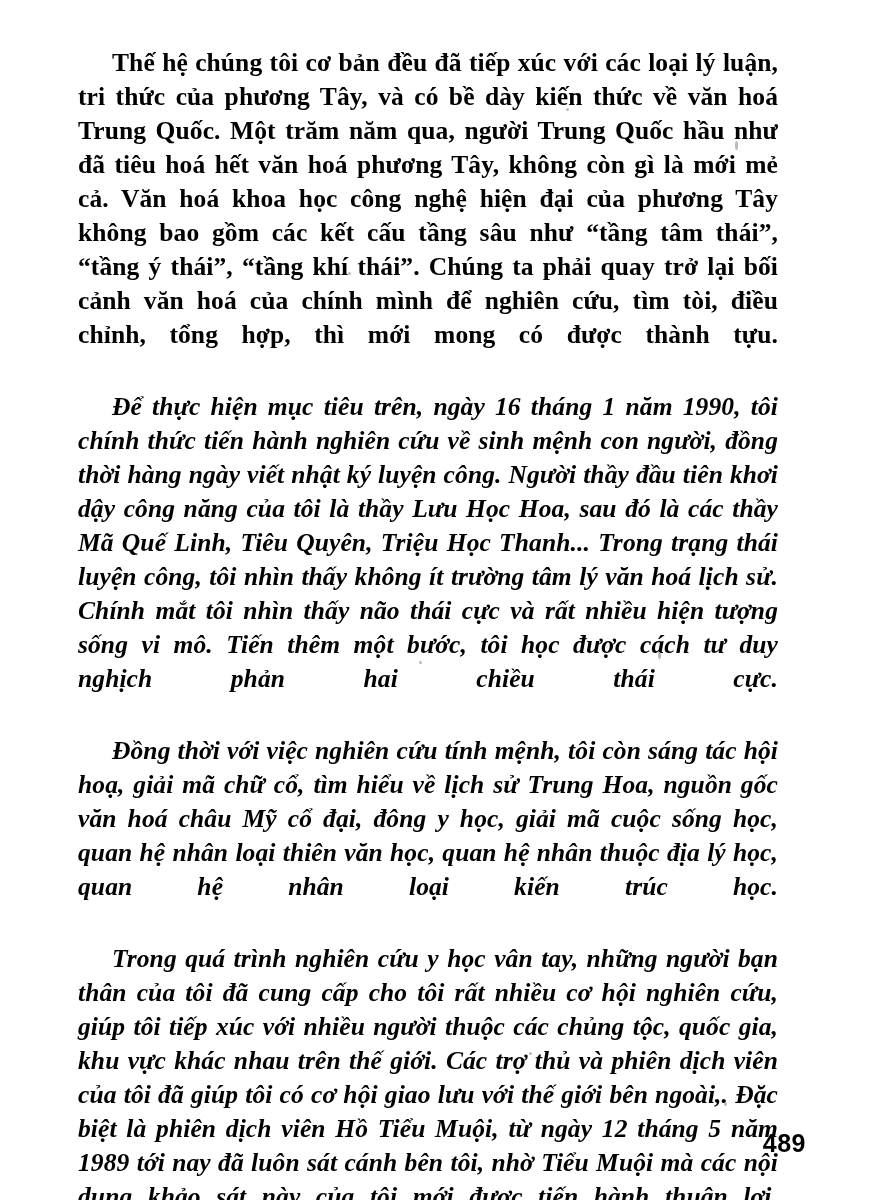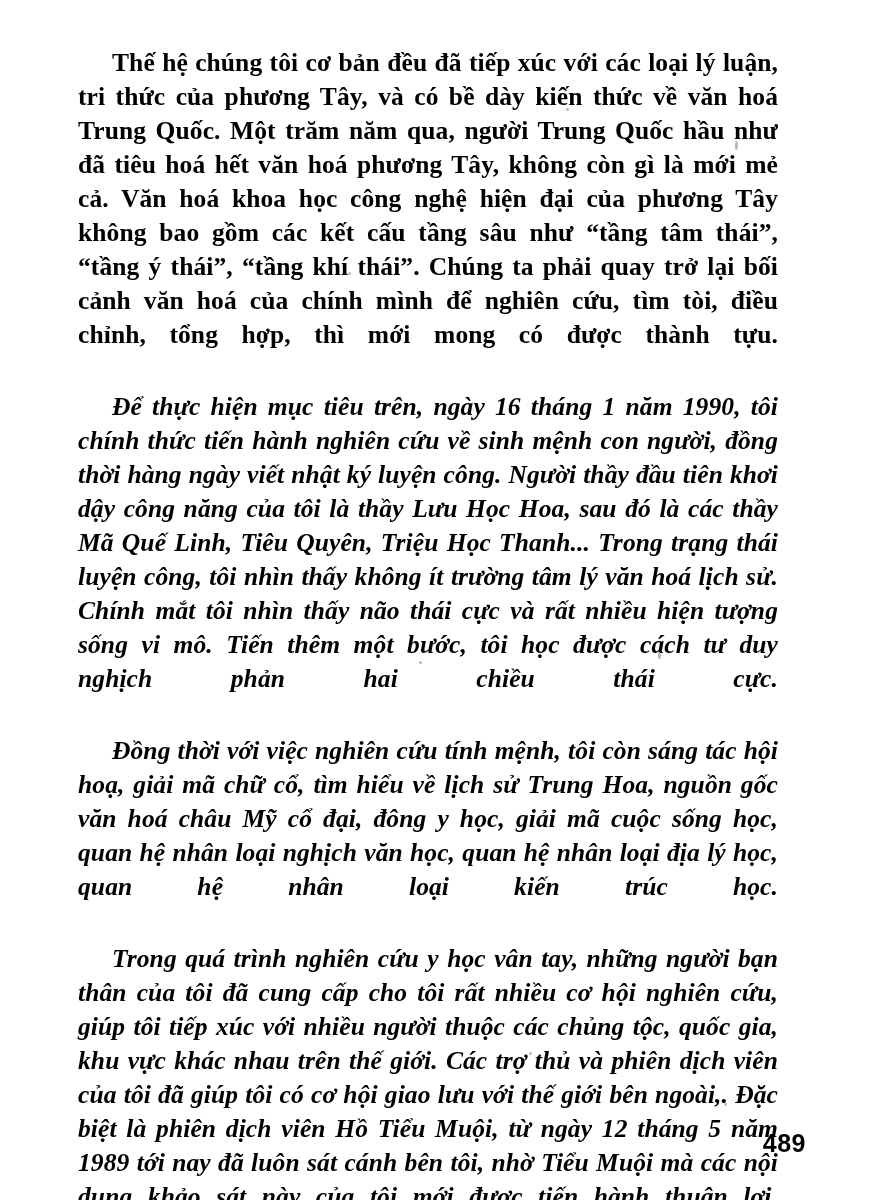--- a/index.html
+++ b/index.html
@@ -68,21 +68,21 @@
   }
 </style>
 </head>
 <body>
 
 <div class="page">
 
   <div class="text-column">
     <p class="para">Thế hệ chúng tôi cơ bản đều đã tiếp xúc với các loại lý luận, tri thức của phương Tây, và có bề dày kiến thức về văn hoá Trung Quốc. Một trăm năm qua, người Trung Quốc hầu như đã tiêu hoá hết văn hoá phương Tây, không còn gì là mới mẻ cả. Văn hoá khoa học công nghệ hiện đại của phương Tây không bao gồm các kết cấu tầng sâu như “tầng tâm thái”, “tầng ý thái”, “tầng khí thái”. Chúng ta phải quay trở lại bối cảnh văn hoá của chính mình để nghiên cứu, tìm tòi, điều chỉnh, tổng hợp, thì mới mong có được thành tựu.</p>
     <p class="para">Để thực hiện mục tiêu trên, ngày 16 tháng 1 năm 1990, tôi chính thức tiến hành nghiên cứu về sinh mệnh con người, đồng thời hàng ngày viết nhật ký luyện công. Người thầy đầu tiên khơi dậy công năng của tôi là thầy Lưu Học Hoa, sau đó là các thầy Mã Quế Linh, Tiêu Quyên, Triệu Học Thanh... Trong trạng thái luyện công, tôi nhìn thấy không ít trường tâm lý văn hoá lịch sử. Chính mắt tôi nhìn thấy não thái cực và rất nhiều hiện tượng sống vi mô. Tiến thêm một bước, tôi học được cách tư duy nghịch phản hai chiều thái cực.</p>
-    <p class="para">Đồng thời với việc nghiên cứu tính mệnh, tôi còn sáng tác hội hoạ, giải mã chữ cổ, tìm hiểu về lịch sử Trung Hoa, nguồn gốc văn hoá châu Mỹ cổ đại, đông y học, giải mã cuộc sống học, quan hệ nhân loại nghịch văn học, quan hệ nhân loại địa lý học, quan hệ nhân loại kiến trúc học.</p>
+    <p class="para">Đồng thời với việc nghiên cứu tính mệnh, tôi còn sáng tác hội hoạ, giải mã chữ cổ, tìm hiểu về lịch sử Trung Hoa, nguồn gốc văn hoá châu Mỹ cổ đại, đông y học, giải mã cuộc sống học, quan hệ nhân loại thiên văn học, quan hệ nhân thuộc địa lý học, quan hệ nhân loại kiến trúc học.</p>
     <p class="para">Trong quá trình nghiên cứu y học vân tay, những người bạn thân của tôi đã cung cấp cho tôi rất nhiều cơ hội nghiên cứu, giúp tôi tiếp xúc với nhiều người thuộc các chủng tộc, quốc gia, khu vực khác nhau trên thế giới. Các trợ thủ và phiên dịch viên của tôi đã giúp tôi có cơ hội giao lưu với thế giới bên ngoài,. Đặc biệt là phiên dịch viên Hồ Tiểu Muội, từ ngày 12 tháng 5 năm 1989 tới nay đã luôn sát cánh bên tôi, nhờ Tiểu Muội mà các nội dung khảo sát này của tôi mới được tiến hành thuận lợi.</p>
 
   </div>
 
   <div class="page-number">489</div>
 
   <div class="speck" style="left:735px; top:141px; width:3px; height:9px;"></div>
   <div class="speck" style="left:566px; top:108px; width:3px; height:3px;"></div>
   <div class="speck" style="left:348px; top:272px; width:3px; height:3px;"></div>
   <div class="speck" style="left:658px; top:652px; width:3px; height:7px;"></div>

